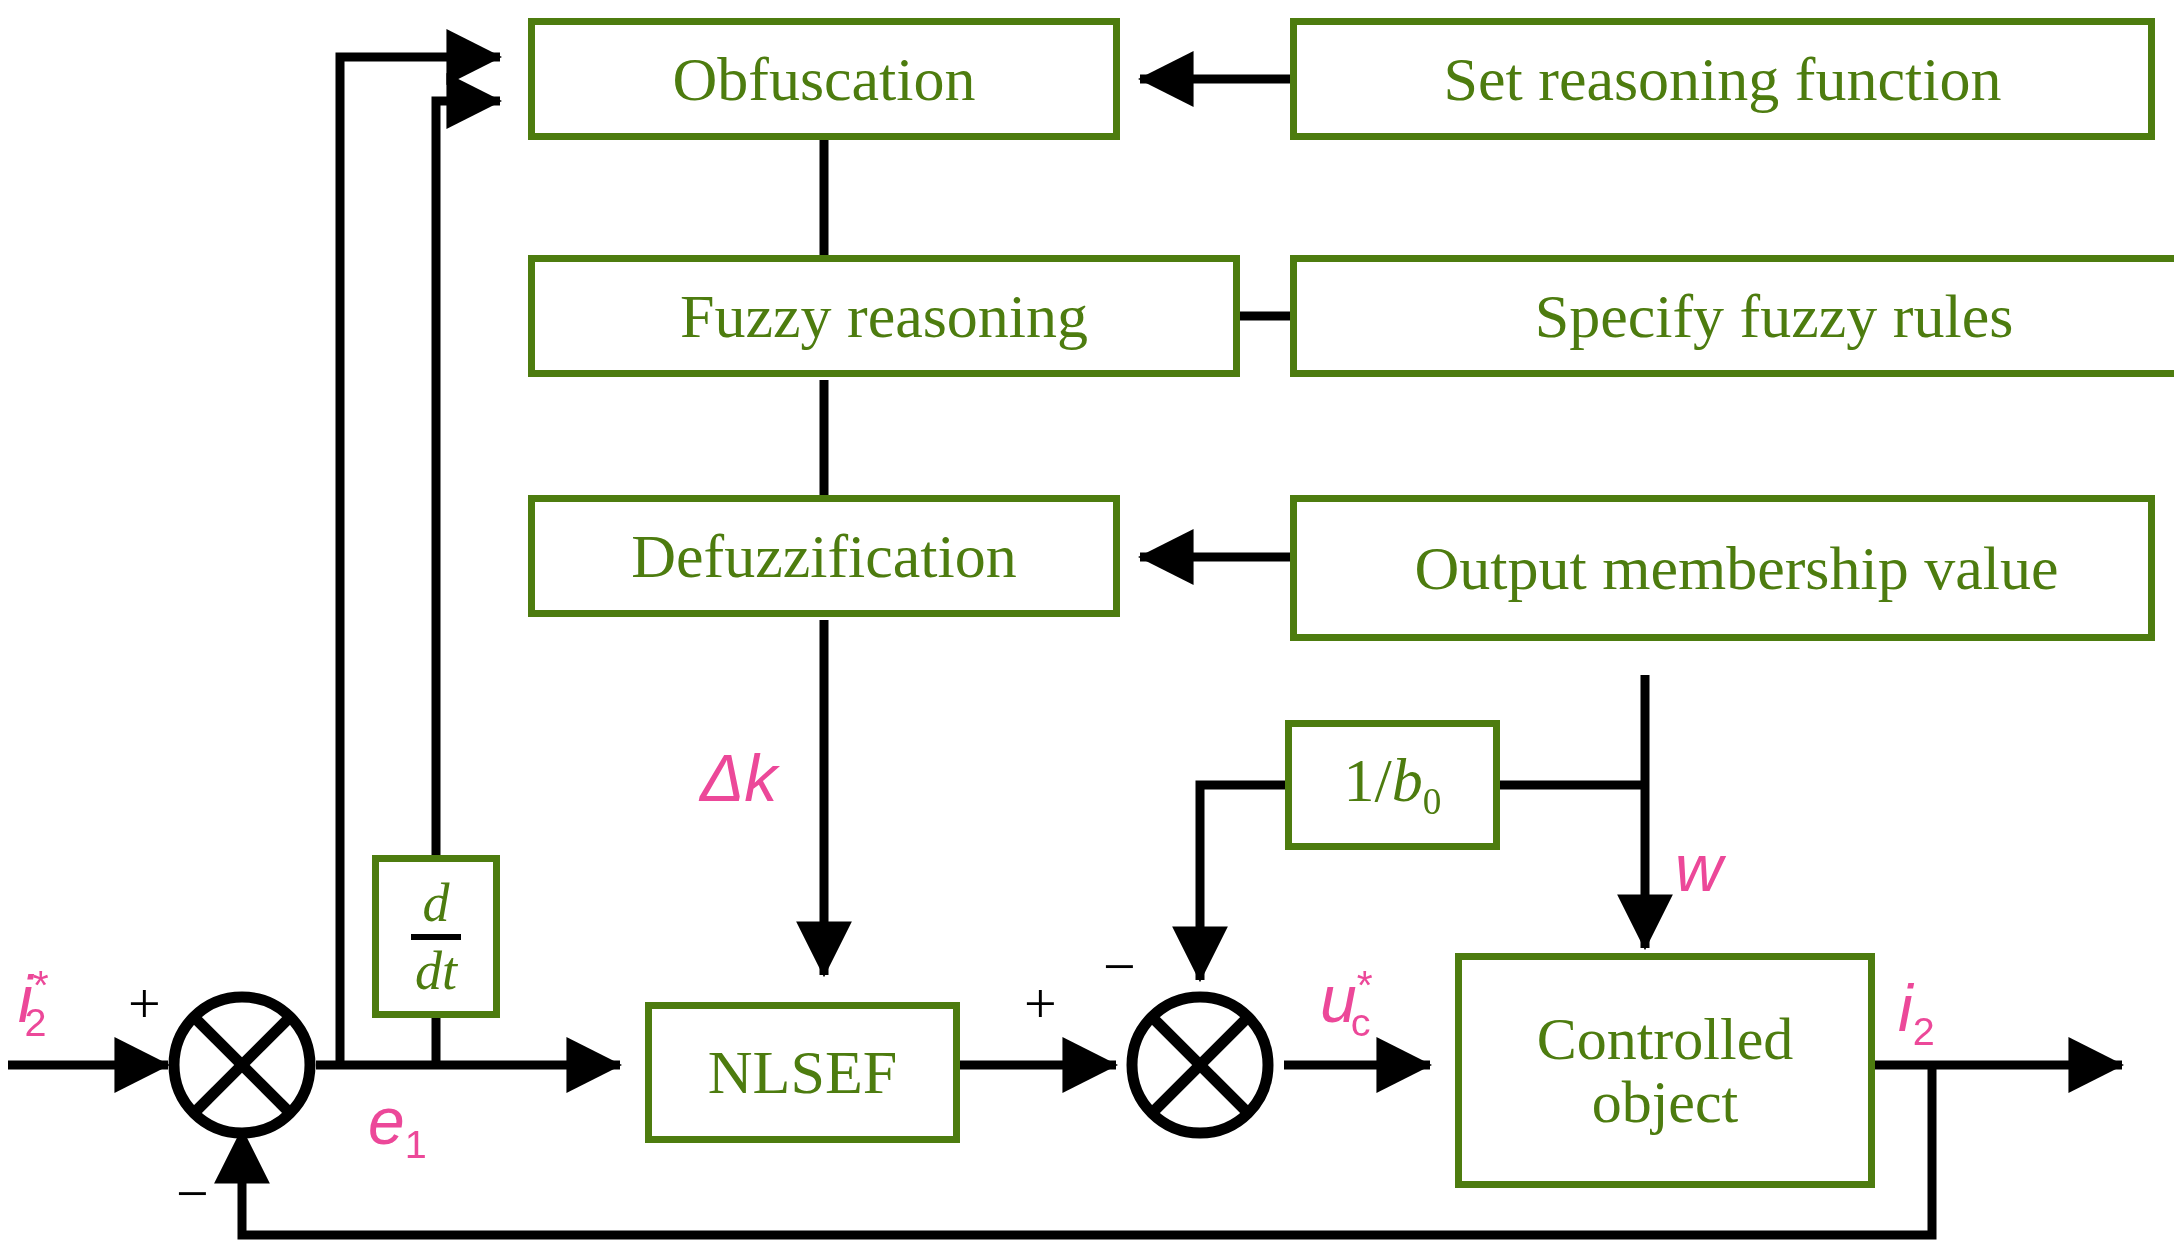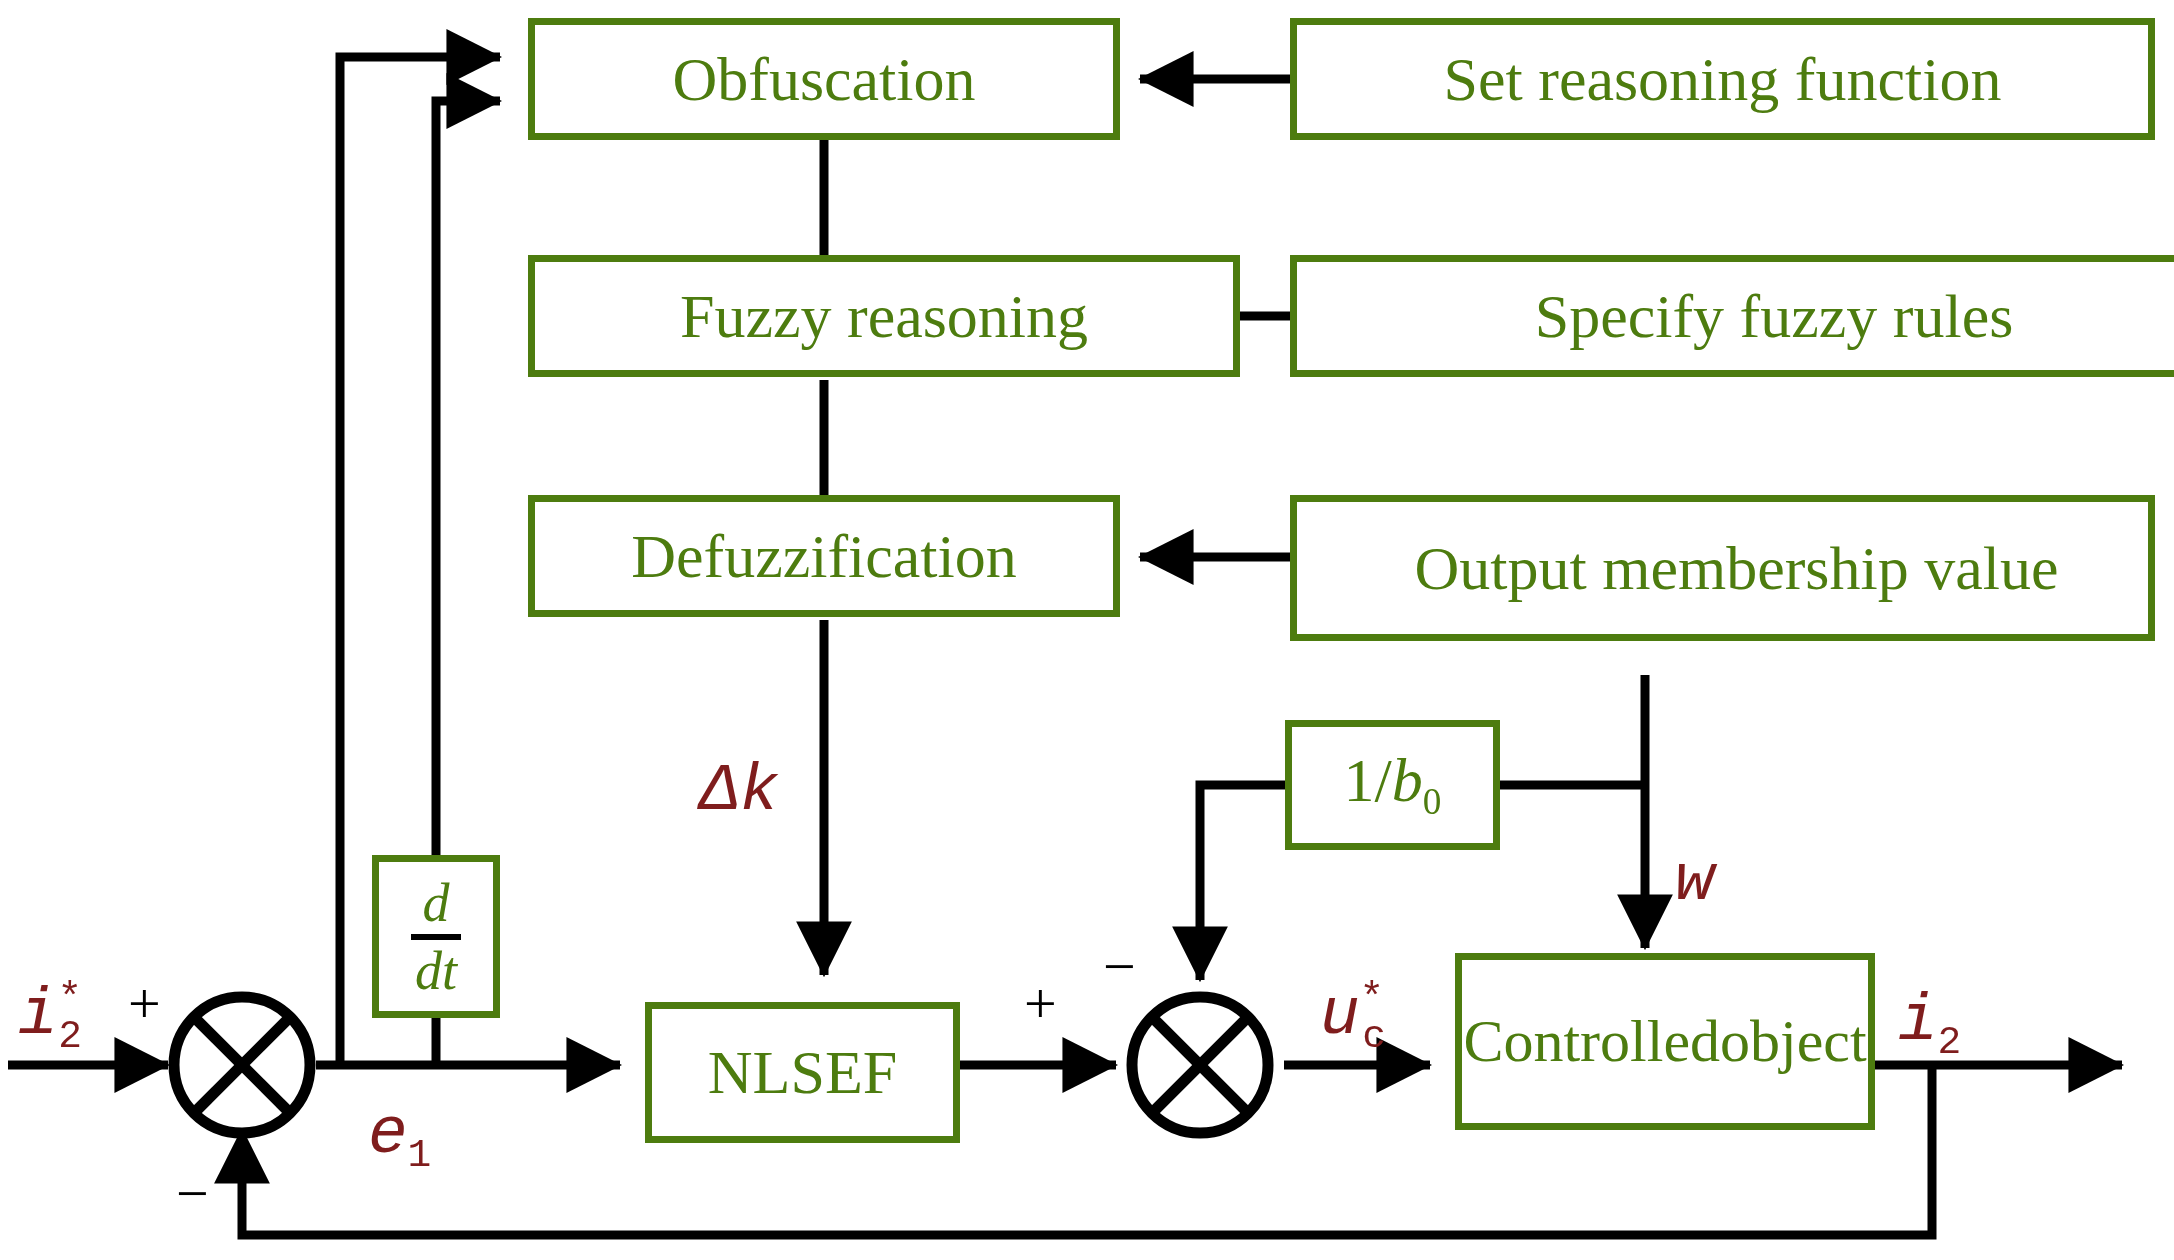--- a/index.html
+++ b/index.html
@@ -4,22 +4,22 @@
 <style>
   html,body{margin:0;padding:0;background:#ffffff;}
   body{font-family:"Liberation Serif", serif;}
   #stage{position:relative;width:2174px;height:1260px;background:#fff;overflow:hidden;}
   #stage svg{position:absolute;left:0;top:0;}
   .blk{position:absolute;box-sizing:border-box;border:7px solid #4d7c0f;background:#fff;
        display:flex;align-items:center;justify-content:center;text-align:center;
        font-family:"Liberation Serif", serif;color:#4d7c0f;line-height:1.04;}
   .blk.t1{font-size:62px;}
   .blk.t2{font-size:60px;}
-  .lbl{position:absolute;font-family:Liberation Mono, monospace;color:#7f1d1d;
-       white-space:nowrap;line-height:1;margin-top:14px;}
+  .lbl{position:absolute;font-family:Liberation Sans, sans-serif;color:#ec4899;
+       white-space:nowrap;line-height:1;}
   .it{font-style:italic;}
   sup.st{font-size:0.62em;vertical-align:super;font-style:normal;}
   sub.sb{font-size:0.60em;vertical-align:sub;font-style:normal;}
   .frac{display:inline-block;text-align:center;font-style:italic;font-size:54px;line-height:1.0;}
   .frac .num{display:block;padding:0 6px;}
   .frac .bar{display:block;border-top:6px solid #000;margin:4px 2px;}
   .frac .den{display:block;padding:0 6px;}
   .sign{position:absolute;font-family:"Liberation Serif", serif;font-size:58px;color:#000;line-height:1;}
 </style>
 </head>
@@ -122,21 +122,21 @@
   <div class="blk t1" style="left:645px;top:1002px;width:315px;height:141px;">
     <span>NLSEF</span>
   </div>
 
   <div class="blk t1" style="left:1285px;top:720px;width:215px;height:130px;">
     <span>
       <span>1/</span><span class="it">b</span><sub class="sb">0</sub>
     </span>
   </div>
 
-  <div class="blk t2" style="left:1455px;top:953px;width:420px;height:177px;flex-direction:row;">
+  <div class="blk t2" style="left:1455px;top:953px;width:420px;height:235px;flex-direction:column;">
     <span>Controlled</span>
     <span>object</span>
   </div>
 
   <div class="lbl it" style="left:18px;top:965px;font-size:66px;">
     <span>i</span><sup class="st">*</sup><sub class="sb" style="margin-left:-24px;">2</sub>
   </div>
 
   <div class="lbl it" style="left:368px;top:1088px;font-size:66px;">
     <span>e</span><sub class="sb">1</sub>

